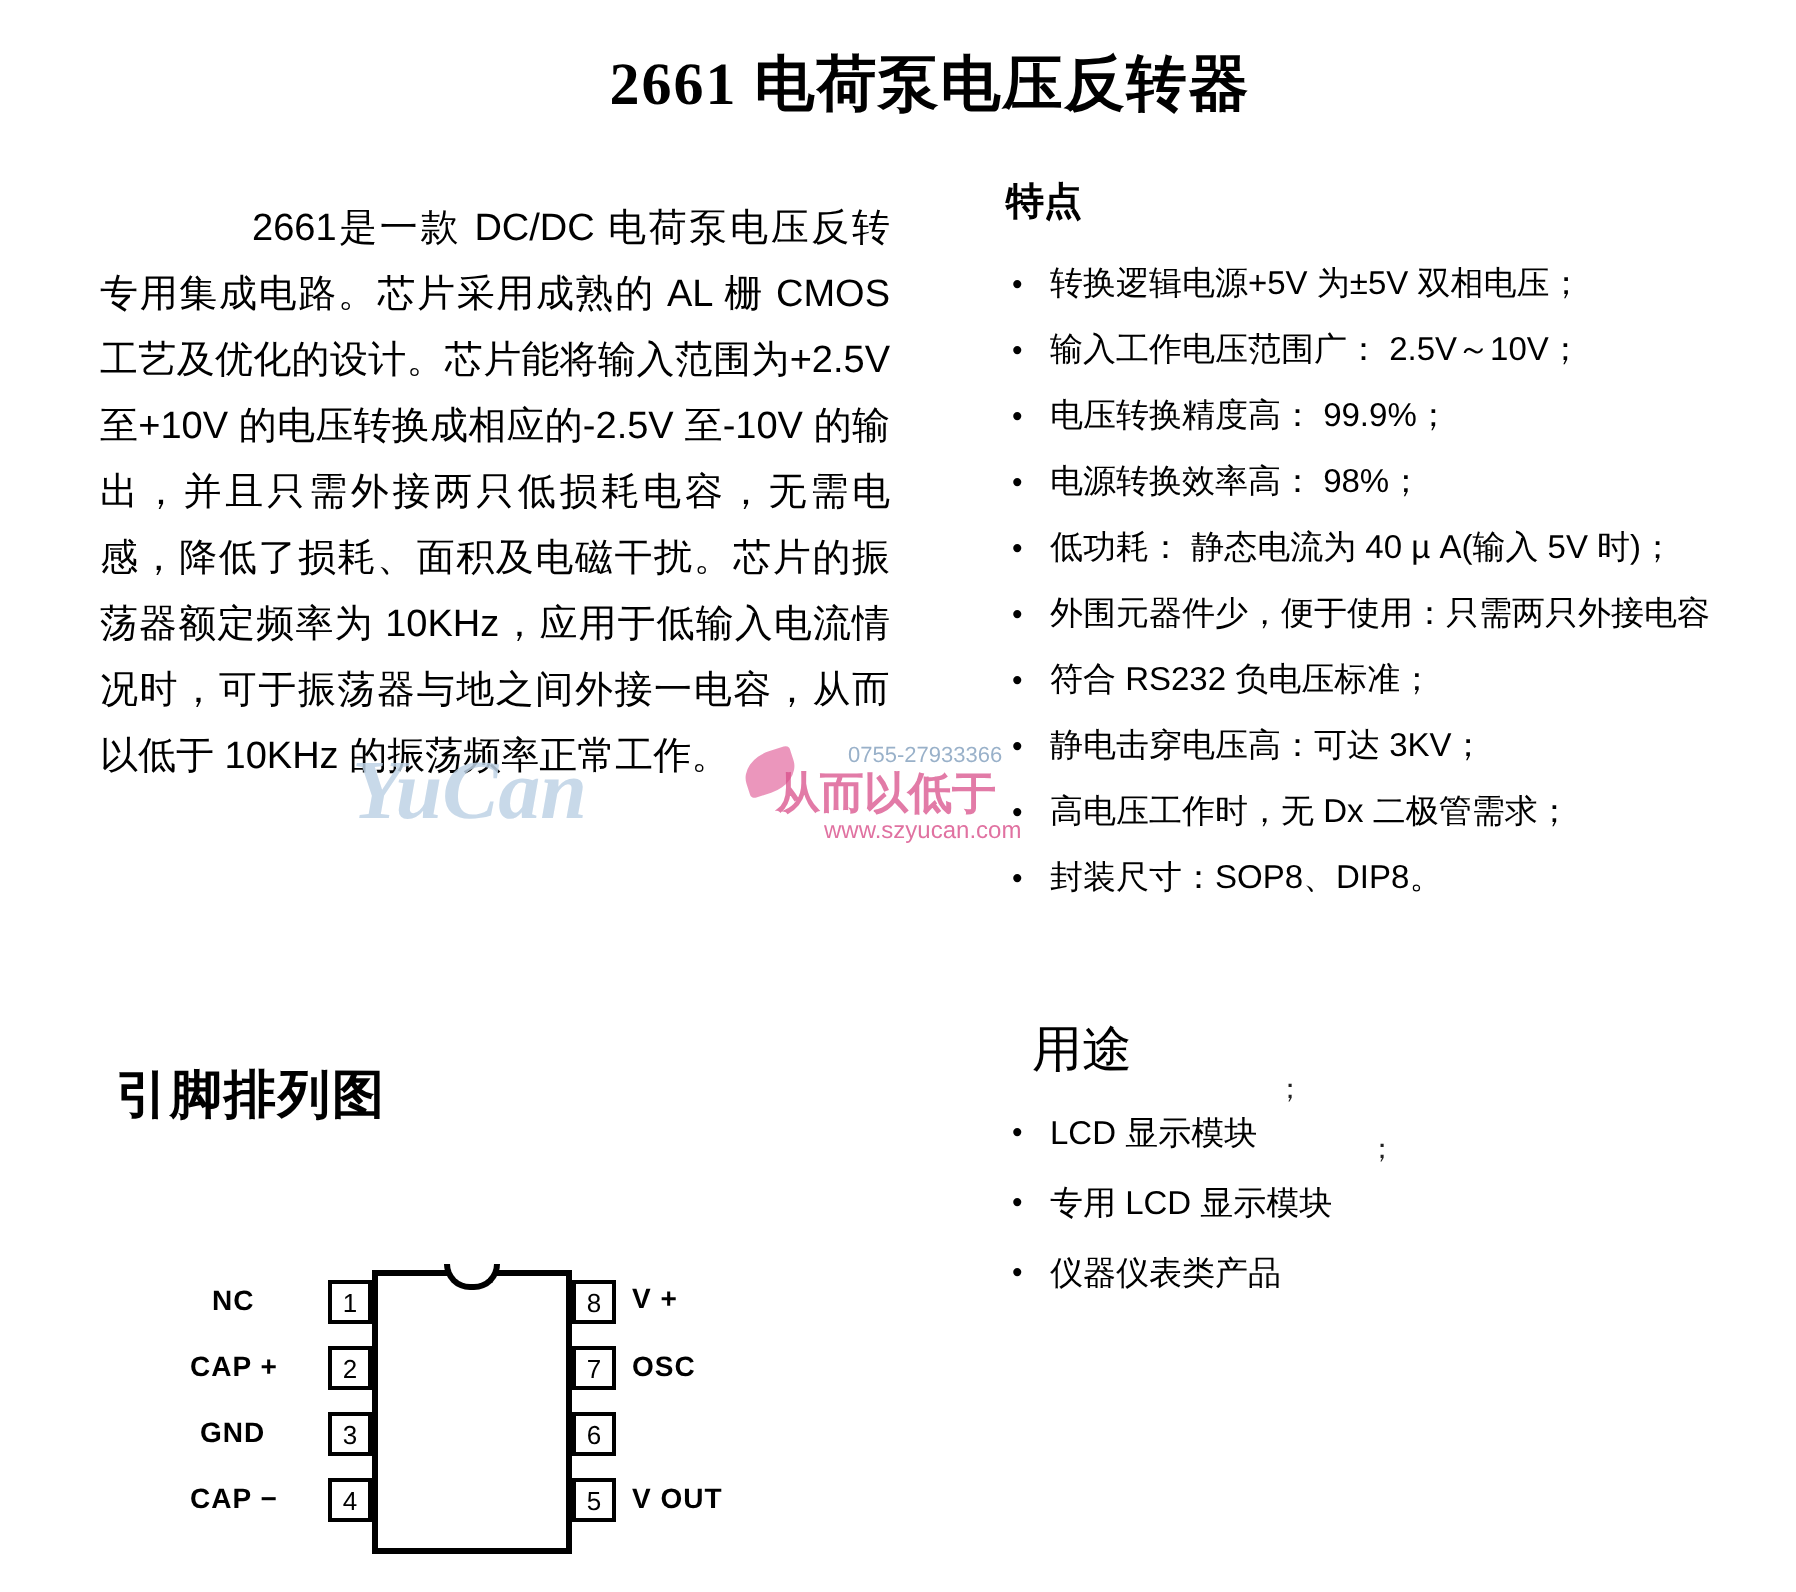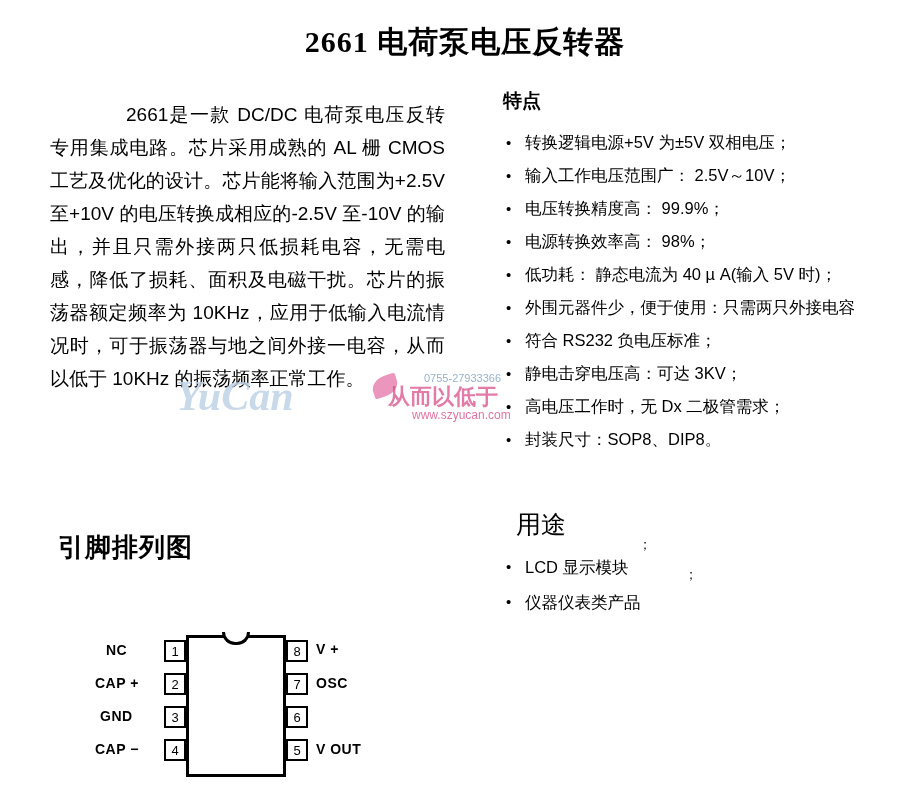--- a/index.html
+++ b/index.html
@@ -261,20 +261,21 @@
     <li>静电击穿电压高：可达 3KV；</li>
     <li>高电压工作时，无 Dx 二极管需求；</li>
     <li>封装尺寸：SOP8、DIP8。</li>
   </ul>
 
   <div class="usage-heading">用途</div>
   <div class="usage-stray" style="top:536px; left:622px;">；</div>
   <div class="usage-stray" style="top:566px; left:668px;">；</div>
   <ul class="usage-list">
     <li>LCD 显示模块</li>
+    <li>专用 LCD 显示模块</li>
     <li>仪器仪表类产品</li>
   </ul>
 
   <div class="pinout-heading">引脚排列图</div>
 
   <div class="pin-diagram">
     <div class="chip-body"></div>
     <div class="chip-notch"></div>
 
     <div class="pin-box" style="left:88px; top:10px;">1</div>

